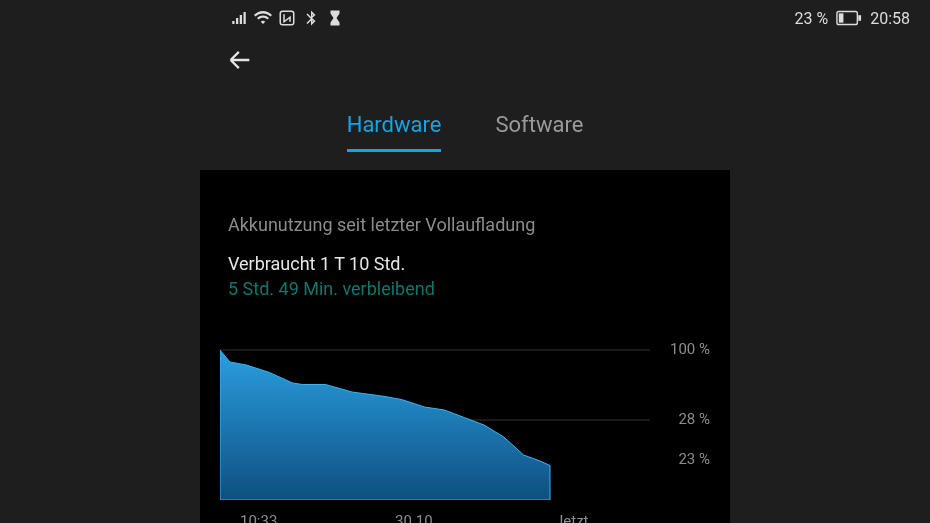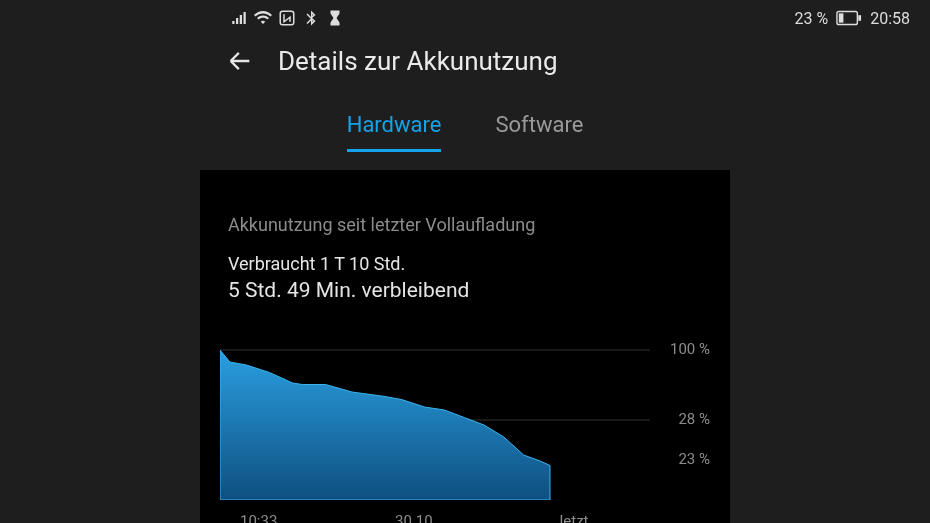--- a/index.html
+++ b/index.html
@@ -56,21 +56,21 @@
       background:#000;
       color:#ccc;
       overflow:hidden;
     }
     .panel .sect-title {
       font-size:18px;
       color:#8c8c8c;
       padding:44px 28px 14px 28px;
     }
     .panel .line1 { font-size:18px; color:#e6e6e6; padding:4px 28px 2px 28px; }
-    .panel .line2 { font-size:21px; color:#e5e5e5; padding:2px 28px 0 28px; }
+    .panel .line2 { font-size:18px; color:#0f766e; padding:2px 28px 0 28px; }
     .chart-wrap { position:absolute; left:0; right:0; bottom:0; top:160px; }
     .chart-svg { position:absolute; left:20px; top:0; width:430px; height:170px; }
     .ylab { position:absolute; right:20px; font-size:15px; color:#8c8c8c; text-align:right; }
     .xlab { position:absolute; bottom:0; font-size:15px; color:#8c8c8c; }
   </style>
 </head>
 <body>
 
 <div class="statusbar">
   <div class="left">
@@ -113,21 +113,20 @@
     <span>20:58</span>
   </div>
 </div>
 
 <div class="header">
   <span class="back">
     <svg viewBox="0 0 24 24">
         <path fill="none" stroke="#e6e6e6" stroke-width="2" d="M20 12H4m0 0l7-7M4 12l7 7"></path>
       </svg>
   </span>
-  <span class="title">Details zur Akkunutzung</span>
 </div>
 
 <div class="tabs">
   <div class="tab active">Hardware</div>
   <div class="tab">Software</div>
 </div>
 
 <div class="panel">
   <div class="sect-title">Akkunutzung seit letzter Vollaufladung</div>
   <div class="line1">Verbraucht 1 T 10 Std.</div>

